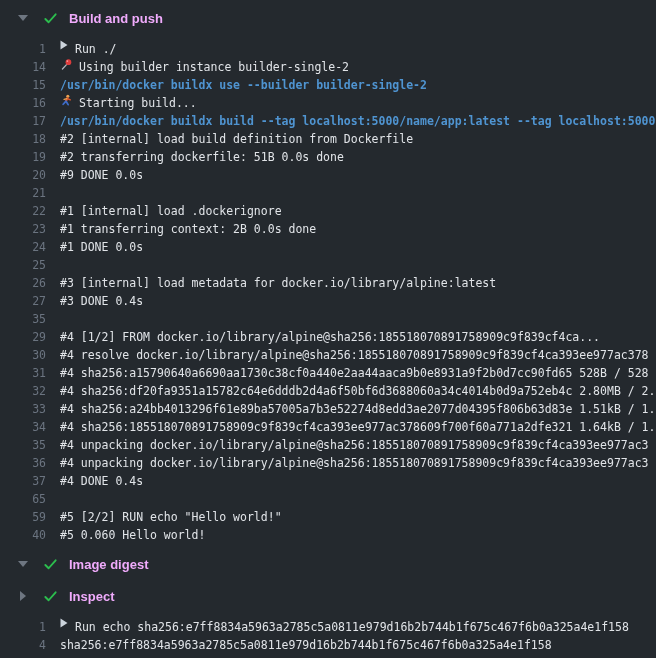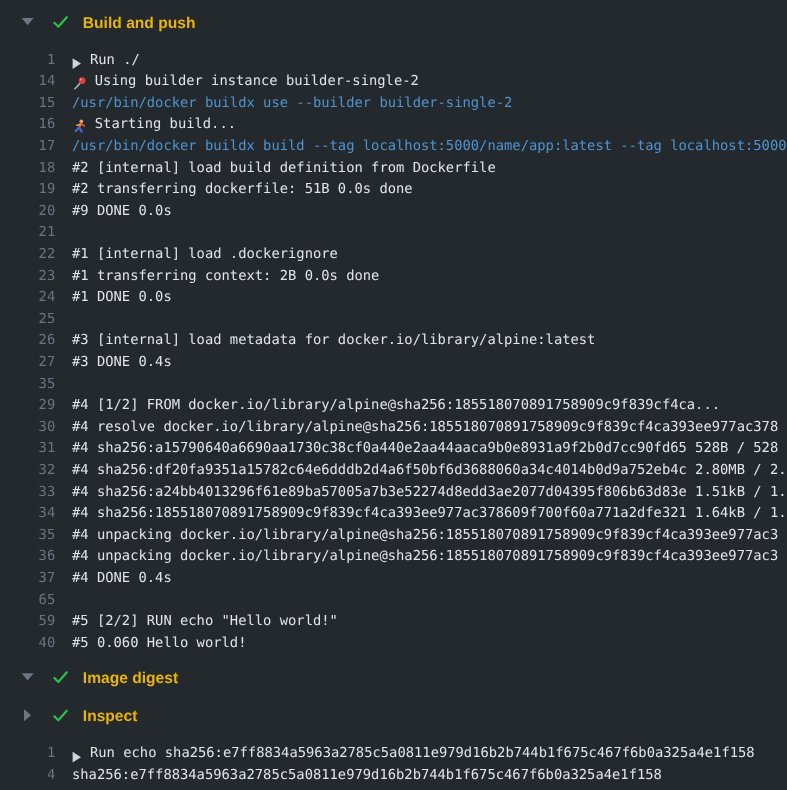--- a/index.html
+++ b/index.html
@@ -13,28 +13,28 @@
     display:flex;align-items:center;height:32px;cursor:pointer;
   }
   .section-header.first{height:36px}
   .expander{width:10px;margin-left:18px;display:flex;justify-content:center;flex:none}
   .tri-down{width:0;height:0;border-left:5px solid transparent;border-right:5px solid transparent;border-top:6px solid #6e7681}
   .tri-right{width:0;height:0;border-top:5px solid transparent;border-bottom:5px solid transparent;border-left:6px solid #6e7681}
   .check{margin-left:15px;flex:none;display:flex;align-items:center}
   .section-title{
     margin-left:11px;
     font-family:"Liberation Sans","DejaVu Sans",sans-serif;
-    font-size:13px;font-weight:700;color:#eab308;text-align:center;
+    font-size:13px;font-weight:700;color:#f0abfc;text-align:center;
   }
   .log{padding:4px 0}
   .log.bottom{padding:6px 0 4px 0}
   .row{display:flex;height:18px;line-height:18px;font-size:11.5px;overflow:hidden;white-space:pre}
   .ln{width:46px;flex:none;text-align:right;color:#6b7480;cursor:pointer}
-  .txt{margin-left:14px;color:#e1e4e8;display:flex;align-items:flex-end;white-space:pre}
-  .txt.command{color:#4f94d1;font-weight:400}
+  .txt{margin-left:14px;color:#e1e4e8;display:flex;align-items:flex-start;white-space:pre}
+  .txt.command{color:#4f94d1;font-weight:700}
   .icon{display:inline-flex;align-items:center;margin-right:6px}
   .icon.chev{margin-right:7px}
 </style>
 </head>
 <body>
 
 <div class="log-viewer">
 
   <div class="section-header first">
     <span class="expander">

